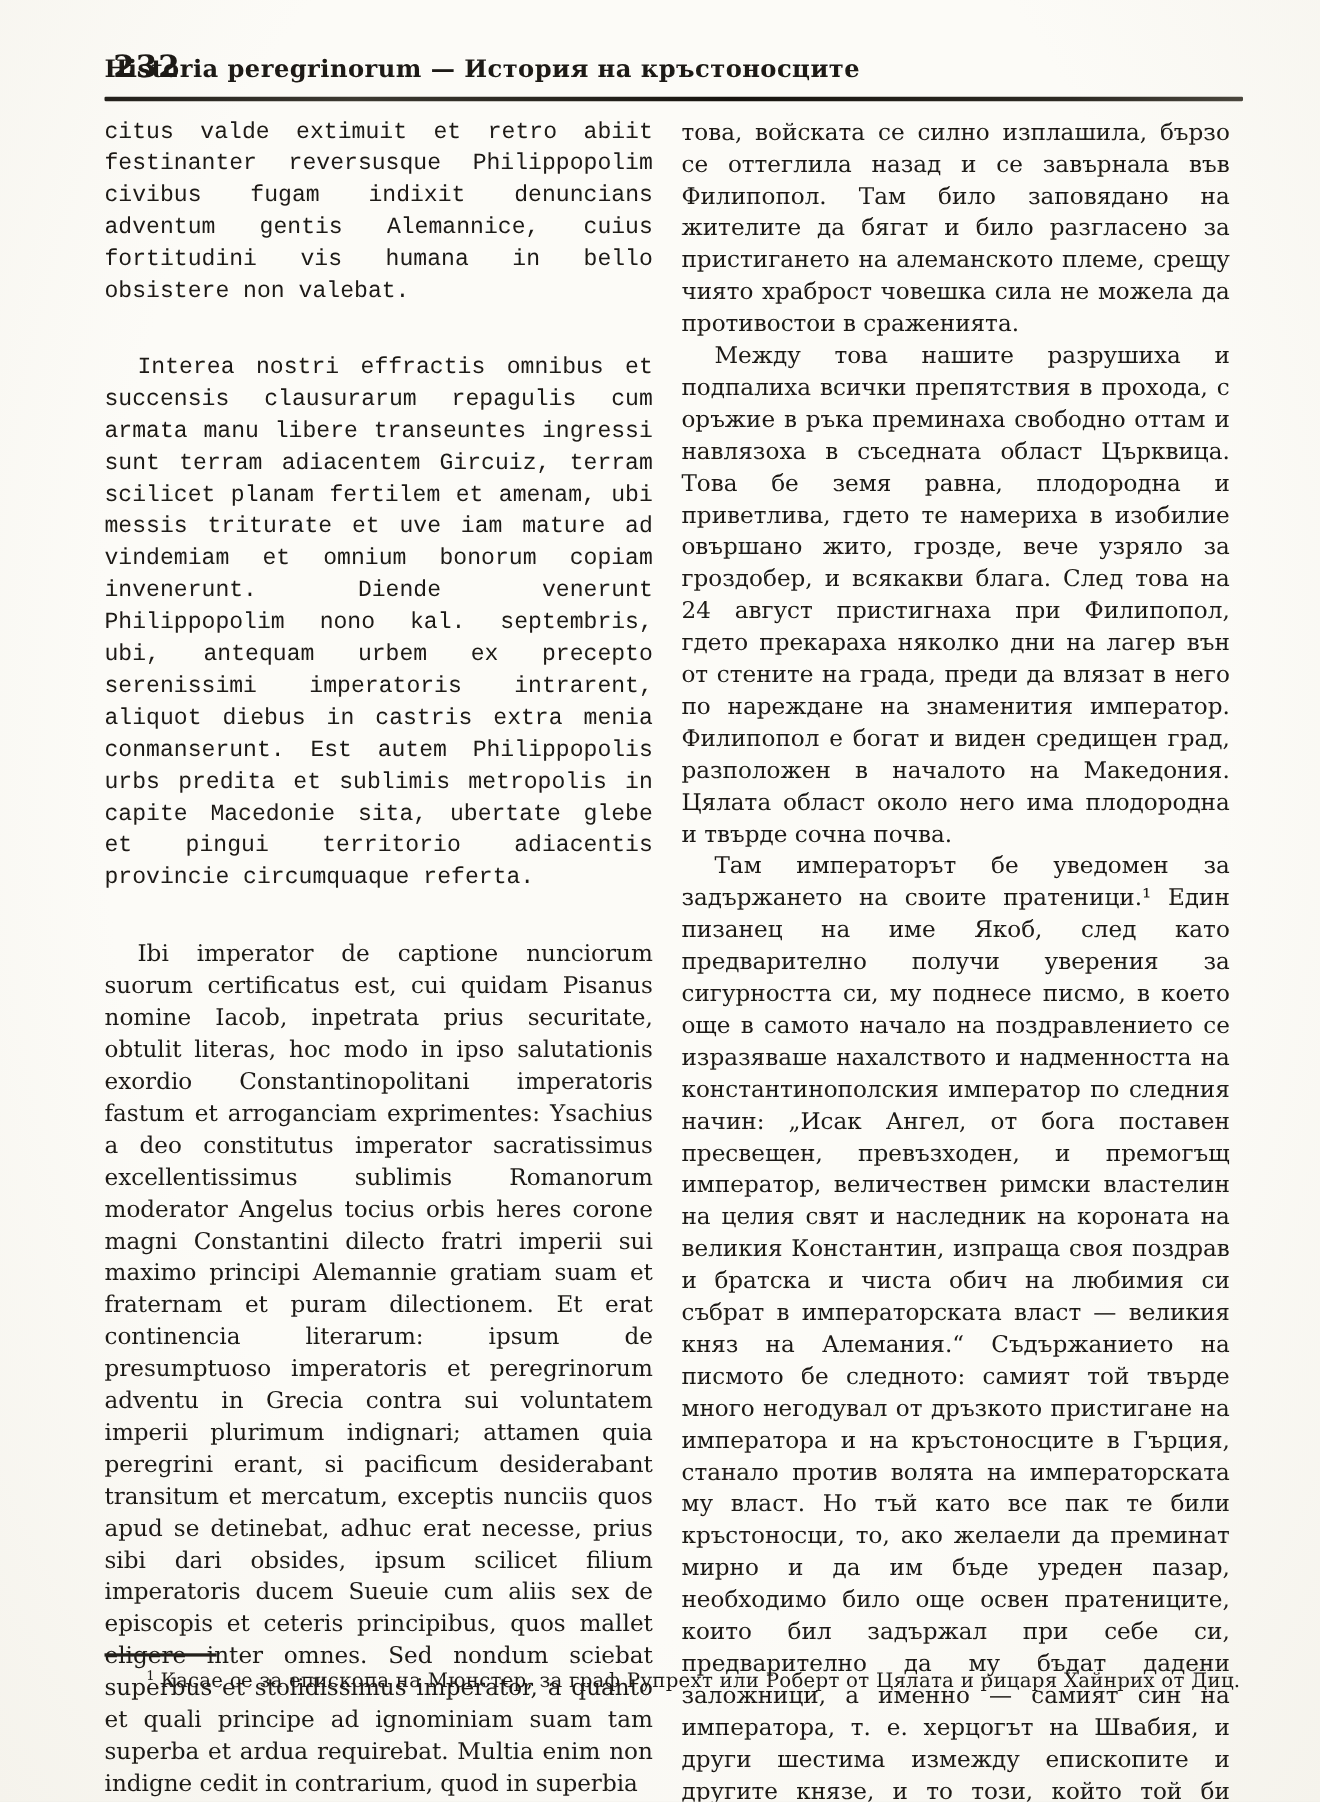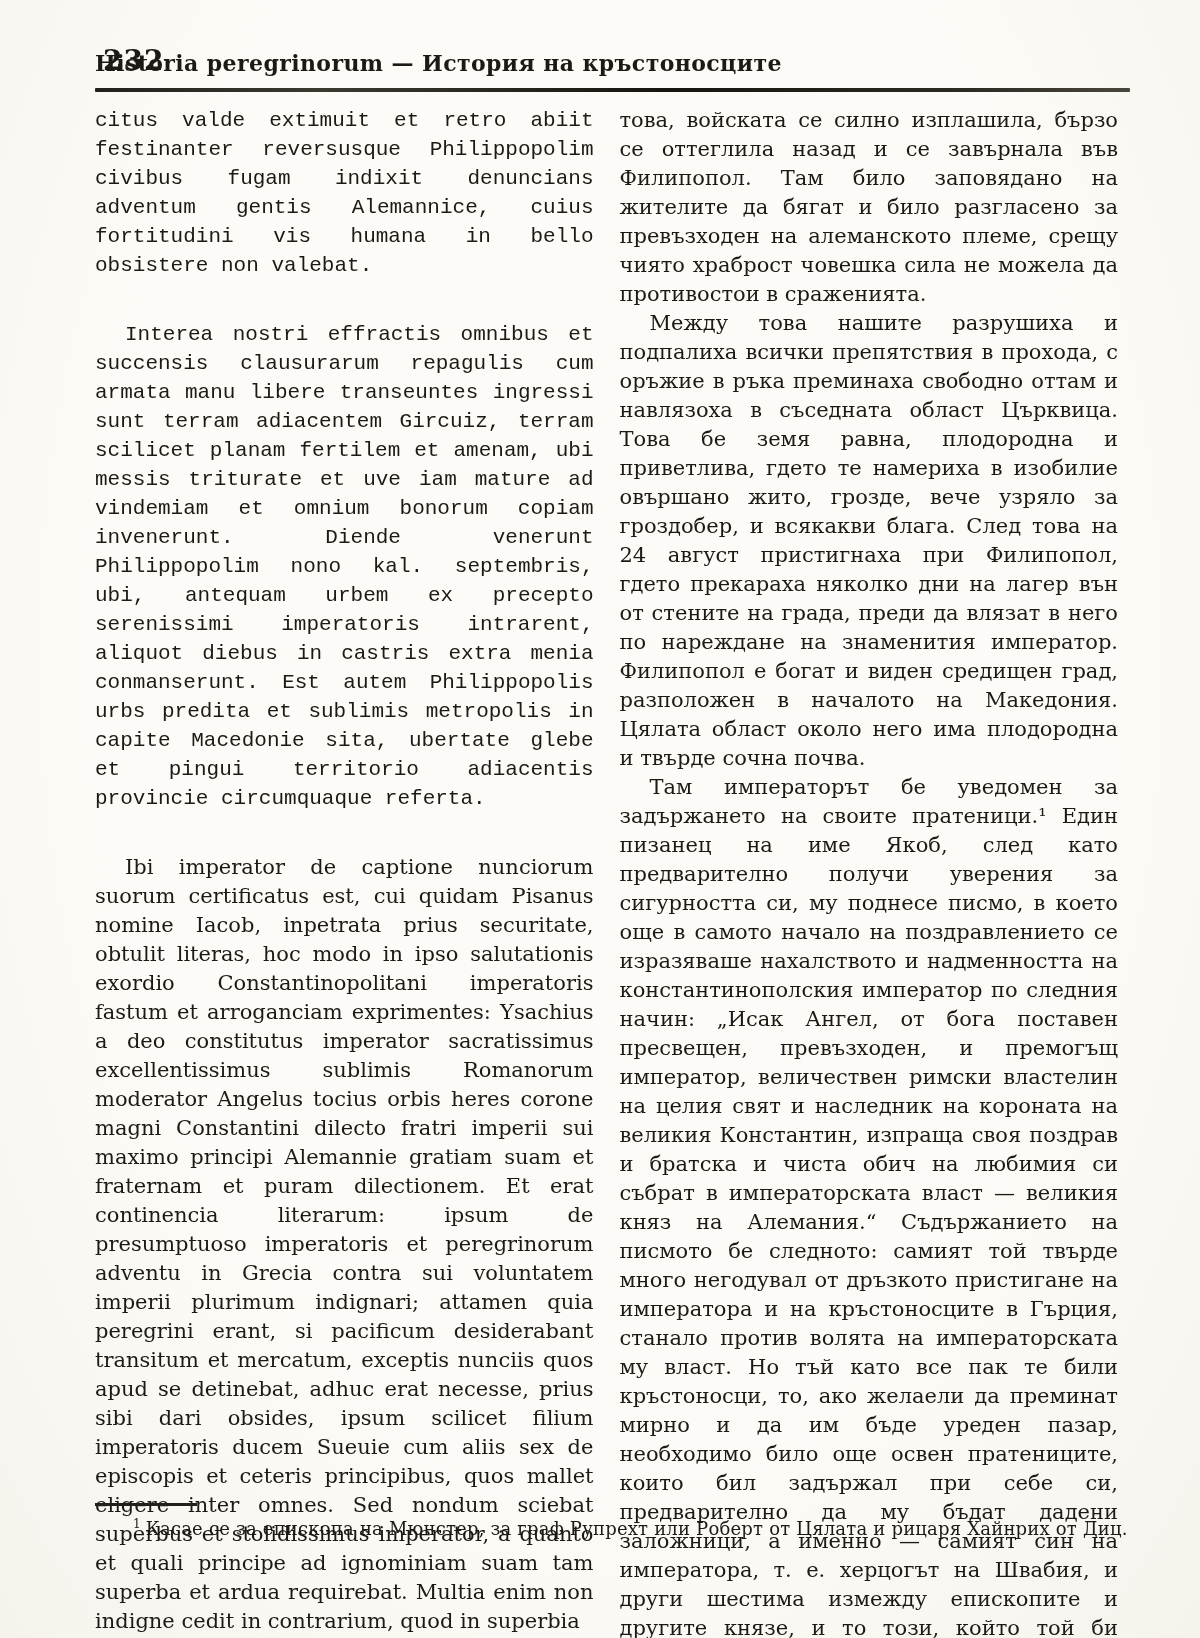--- a/index.html
+++ b/index.html
@@ -97,21 +97,21 @@
   </header>
   <div class="head-rule"></div>
 
   <main class="columns">
     <section class="col col-latin">
       <p class="gap-after">citus valde extimuit et retro abiit festinanter reversusque Philippopolim civibus fugam indixit denuncians adventum gentis Alemannice, cuius fortitudini vis humana in bello obsistere non valebat.</p>
       <p class="indent gap-after">Interea nostri effractis omnibus et succensis clausurarum repagulis cum armata manu libere transeuntes ingressi sunt terram adiacentem Gircuiz, terram scilicet planam fertilem et amenam, ubi messis triturate et uve iam mature ad vindemiam et omnium bonorum copiam invenerunt. Diende venerunt Philippopolim nono kal. septembris, ubi, antequam urbem ex precepto serenissimi imperatoris intrarent, aliquot diebus in castris extra menia conmanserunt. Est autem Philippopolis urbs predita et sublimis metropolis in capite Macedonie sita, ubertate glebe et pingui territorio adiacentis provincie circumquaque referta.</p>
       <p class="indent">Ibi imperator de captione nunciorum suorum certificatus est, cui quidam Pisanus nomine Iacob, inpetrata prius securitate, obtulit literas, hoc modo in ipso salutationis exordio Constantinopolitani imperatoris fastum et arroganciam exprimentes: Ysachius a deo constitutus imperator sacratissimus excellentissimus sublimis Romanorum moderator Angelus tocius orbis heres corone magni Constantini dilecto fratri imperii sui maximo principi Alemannie gratiam suam et fraternam et puram dilectionem. Et erat continencia literarum: ipsum de presumptuoso imperatoris et peregrinorum adventu in Grecia contra sui voluntatem imperii plurimum indignari; attamen quia peregrini erant, si pacificum desiderabant transitum et mercatum, exceptis nunciis quos apud se detinebat, adhuc erat necesse, prius sibi dari obsides, ipsum scilicet filium imperatoris ducem Sueuie cum aliis sex de episcopis et ceteris principibus, quos mallet eligere inter omnes. Sed nondum sciebat superbus et stolidissimus imperator, a quanto et quali principe ad ignominiam suam tam superba et ardua requirebat. Multia enim non indigne cedit in contrarium, quod in superbia</p>
     </section>
     <section class="col col-bg">
-      <p>това, войската се силно изплашила, бързо се оттеглила назад и се завърнала във Филипопол. Там било заповядано на жителите да бягат и било разгласено за превъзходен на алеманското племе, срещу чиято храброст човешка сила не можела да противостои в сраженията.</p>
+      <p>това, войската се силно изплашила, бързо се оттеглила назад и се завърнала във Филипопол. Там било заповядано на жителите да бягат и било разгласено за пристигането на алеманското племе, срещу чиято храброст човешка сила не можела да противостои в сраженията.</p>
       <p class="indent">Между това нашите разрушиха и подпалиха всички препятствия в прохода, с оръжие в ръка преминаха свободно оттам и навлязоха в съседната област Църквица. Това бе земя равна, плодородна и приветлива, гдето те намериха в изобилие овършано жито, грозде, вече узряло за гроздобер, и всякакви блага. След това на 24 август пристигнаха при Филипопол, гдето прекараха няколко дни на лагер вън от стените на града, преди да влязат в него по нареждане на знаменития император. Филипопол е богат и виден средищен град, разположен в началото на Македония. Цялата област около него има плодородна и твърде сочна почва.</p>
       <p class="indent">Там императорът бе уведомен за задържането на своите пратеници.¹ Един пизанец на име Якоб, след като предварително получи уверения за сигурността си, му поднесе писмо, в което още в самото начало на поздравлението се изразяваше нахалството и надменността на константинополския император по следния начин: „Исак Ангел, от бога поставен пресвещен, превъзходен, и премогъщ император, величествен римски властелин на целия свят и наследник на короната на великия Константин, изпраща своя поздрав и братска и чиста обич на любимия си събрат в императорската власт — великия княз на Алемания.“ Съдържанието на писмото бе следното: самият той твърде много негодувал от дръзкото пристигане на императора и на кръстоносците в Гърция, станало против волята на императорската му власт. Но тъй като все пак те били кръстоносци, то, ако желаели да преминат мирно и да им бъде уреден пазар, необходимо било още освен пратениците, които бил задържал при себе си, предварително да му бъдат дадени заложници, а именно — самият син на императора, т. е. херцогът на Швабия, и други шестима измежду епископите и другите князе, и то този, който той би предпочел измежду всичките. Но надменният и преглупав император още не знаеше от какъв владетел иска за свой позор толкова дръзки и невъзможни неща. Наистина за мнозина напълно заслужено се обръща в тяхна вреда</p>
     </section>
   </main>
 
   <footer class="footnote">
     <div class="footnote-rule"></div>
     <p class="footnote-text"><sup>1</sup><span>Касае се за епископа на Мюнстер, за граф Рупрехт или Роберт от Цялата и рицаря Хайнрих от Диц.</span></p>
   </footer>
 

